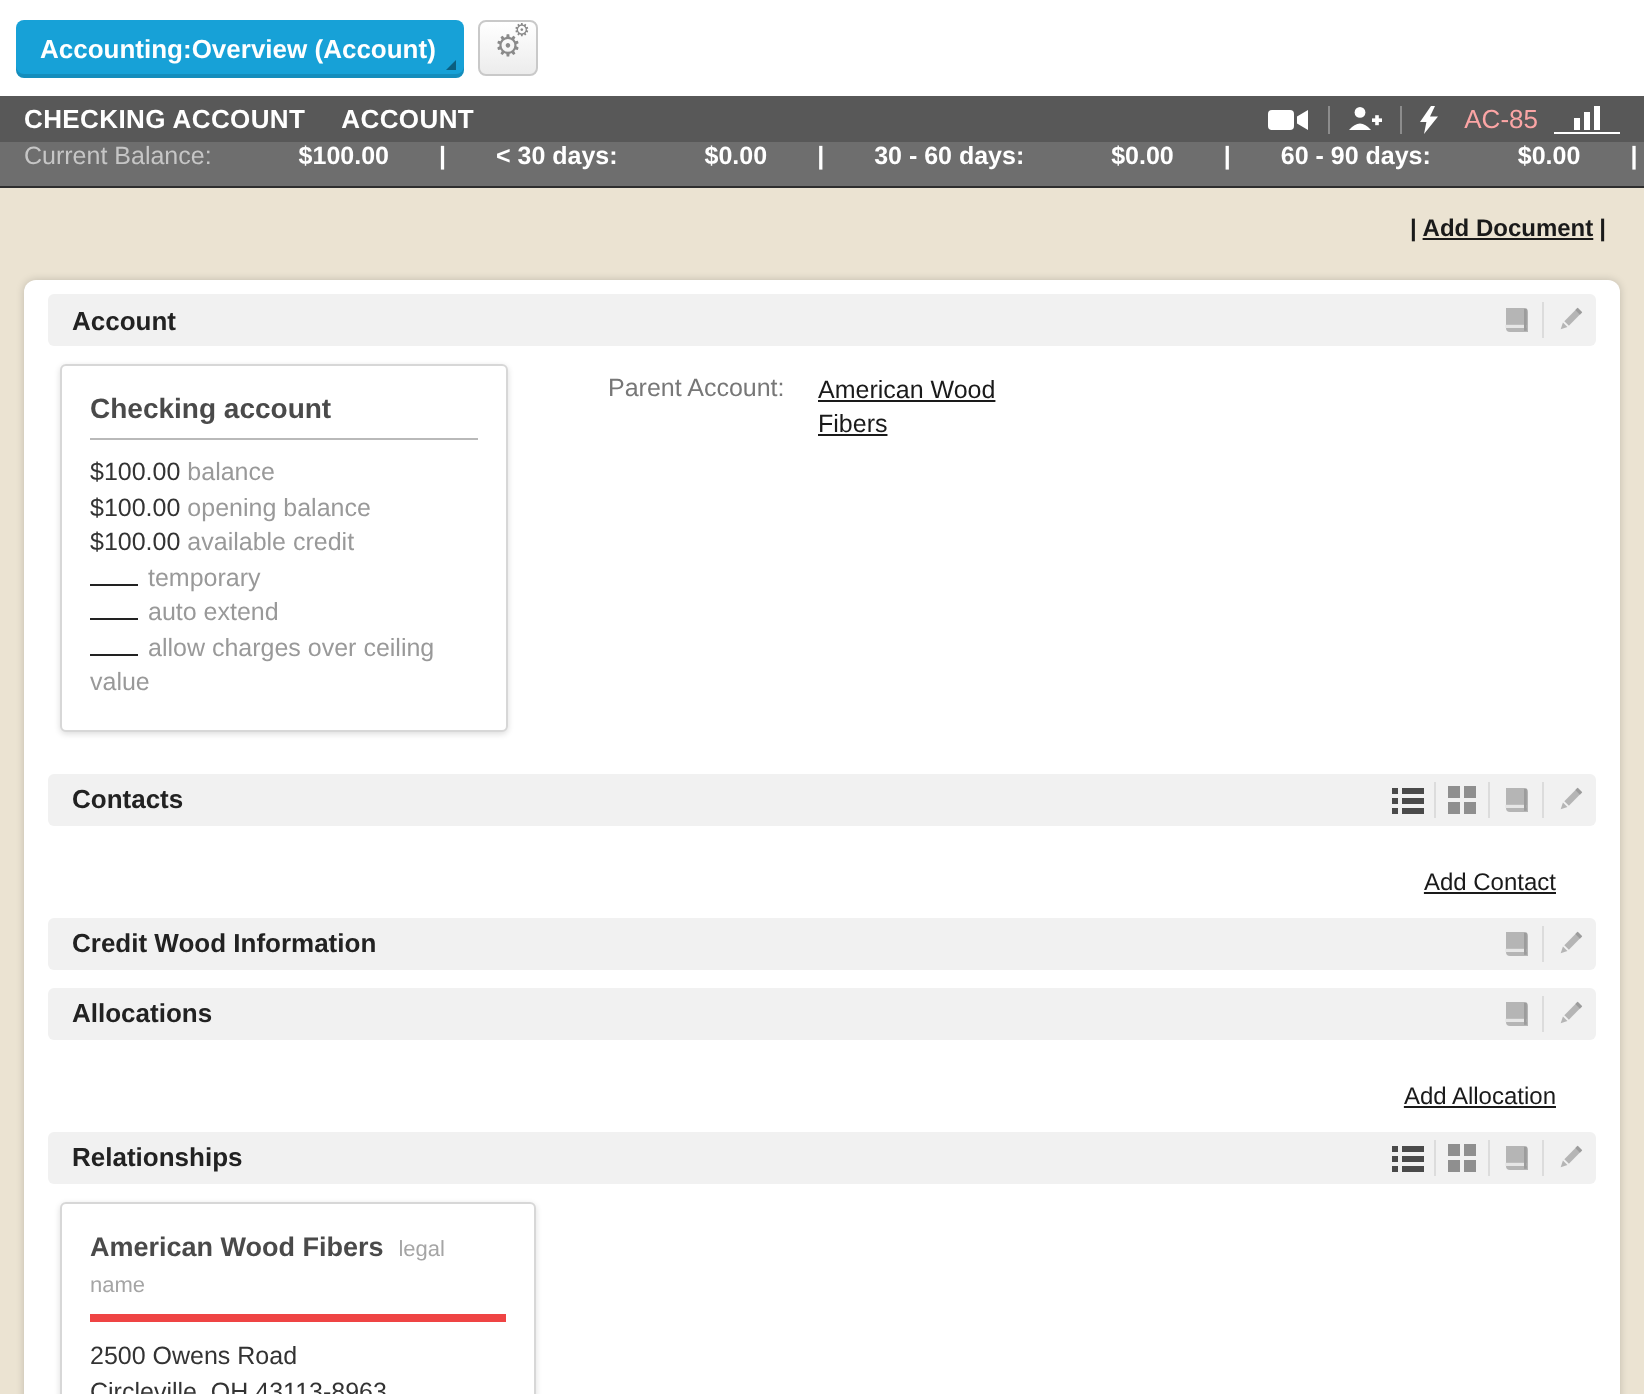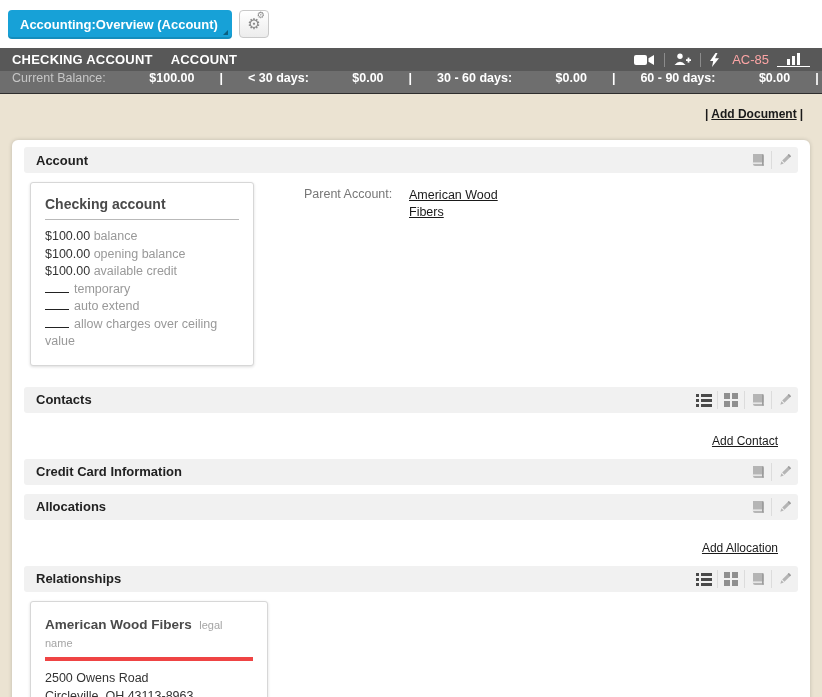--- a/index.html
+++ b/index.html
@@ -333,21 +333,21 @@
             </g>
           </svg>
       </span>
     </div>
   </div>
   <div class="add-link-row">
     <a class="plain-link">Add Contact</a>
   </div>
 
   <div class="section-header">
-    <span>Credit Card Information</span>
+    <span>Credit Wood Information</span>
     <div class="header-icons">
       <span class="hicon">
         <svg width="16" height="14" viewBox="0 0 16 14">
             <path d="M3 1 h9 a2 2 0 0 1 2 2 v10 h-9 a2 2 0 0 1 -2 -2 z" fill="#b5b5b5"></path>
             <rect x="2.6" y="9.4" width="10.8" height="1.6" fill="#e6e6e6"></rect>
             <rect x="12" y="1.4" width="1.4" height="11" fill="#9c9c9c"></rect>
           </svg>
       </span>
       <span class="hicon">
         <svg width="16" height="16" viewBox="0 0 16 16">

